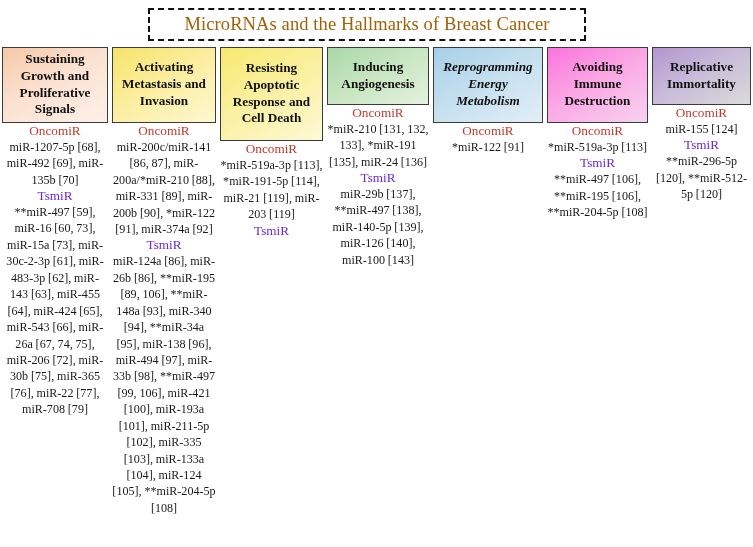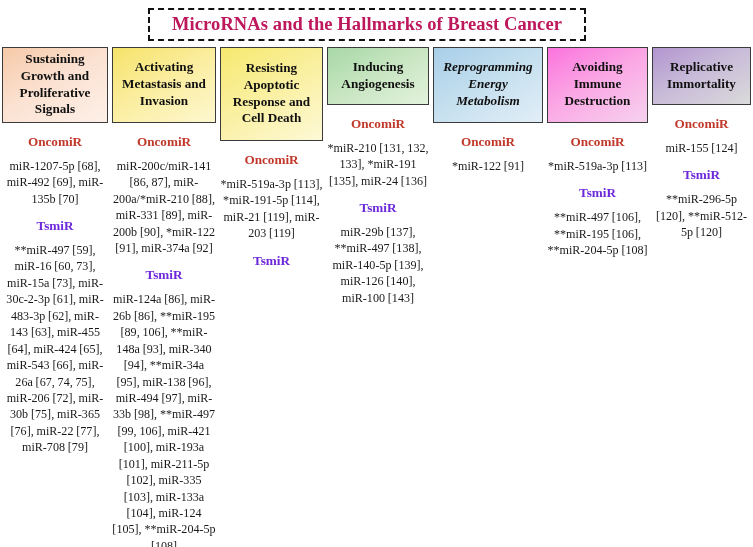--- a/index.html
+++ b/index.html
@@ -29,22 +29,22 @@
     height: 33px;
     border: 2px dashed #111111;
     background: #ffffff;
     display: flex;
     align-items: center;
     justify-content: center;
     box-sizing: border-box;
   }
   #title-text {
     font-size: 18.5px;
-    font-weight: bold;
-    color: #be185d;
+    font-weight: normal;
+    color: #a16207;
     letter-spacing: 0.1px;
     white-space: nowrap;
   }
 
   
   #columns {
     position: absolute;
     left: 0;
     top: 47px;
     width: 753px;
@@ -70,31 +70,29 @@
     padding: 5px 3px 6px 3px;
   }
   .hallmark-label {
     font-size: 13.2px;
     font-weight: bold;
     color: #101010;
     line-height: 1.28;
   }
 
   .section-title {
-    margin-top: 11px;
     font-size: 13.2px;
-    font-weight: bold;
+    font-weight: normal;
     text-align: center;
     line-height: 1.2;
   }
   .section-title.oncomir { color: #c0392b; }
   .section-title.tsmir   { color: #6d28d9; }
 
   .mir-list {
-    margin-top: 8px;
     font-size: 12.1px;
     color: #1a1a1a;
     line-height: 1.36;
     text-align: center;
     word-spacing: -0.2px;
   }
 
   
   .col-0 { width: 110px; }
   .col-1 { width: 108px; }

